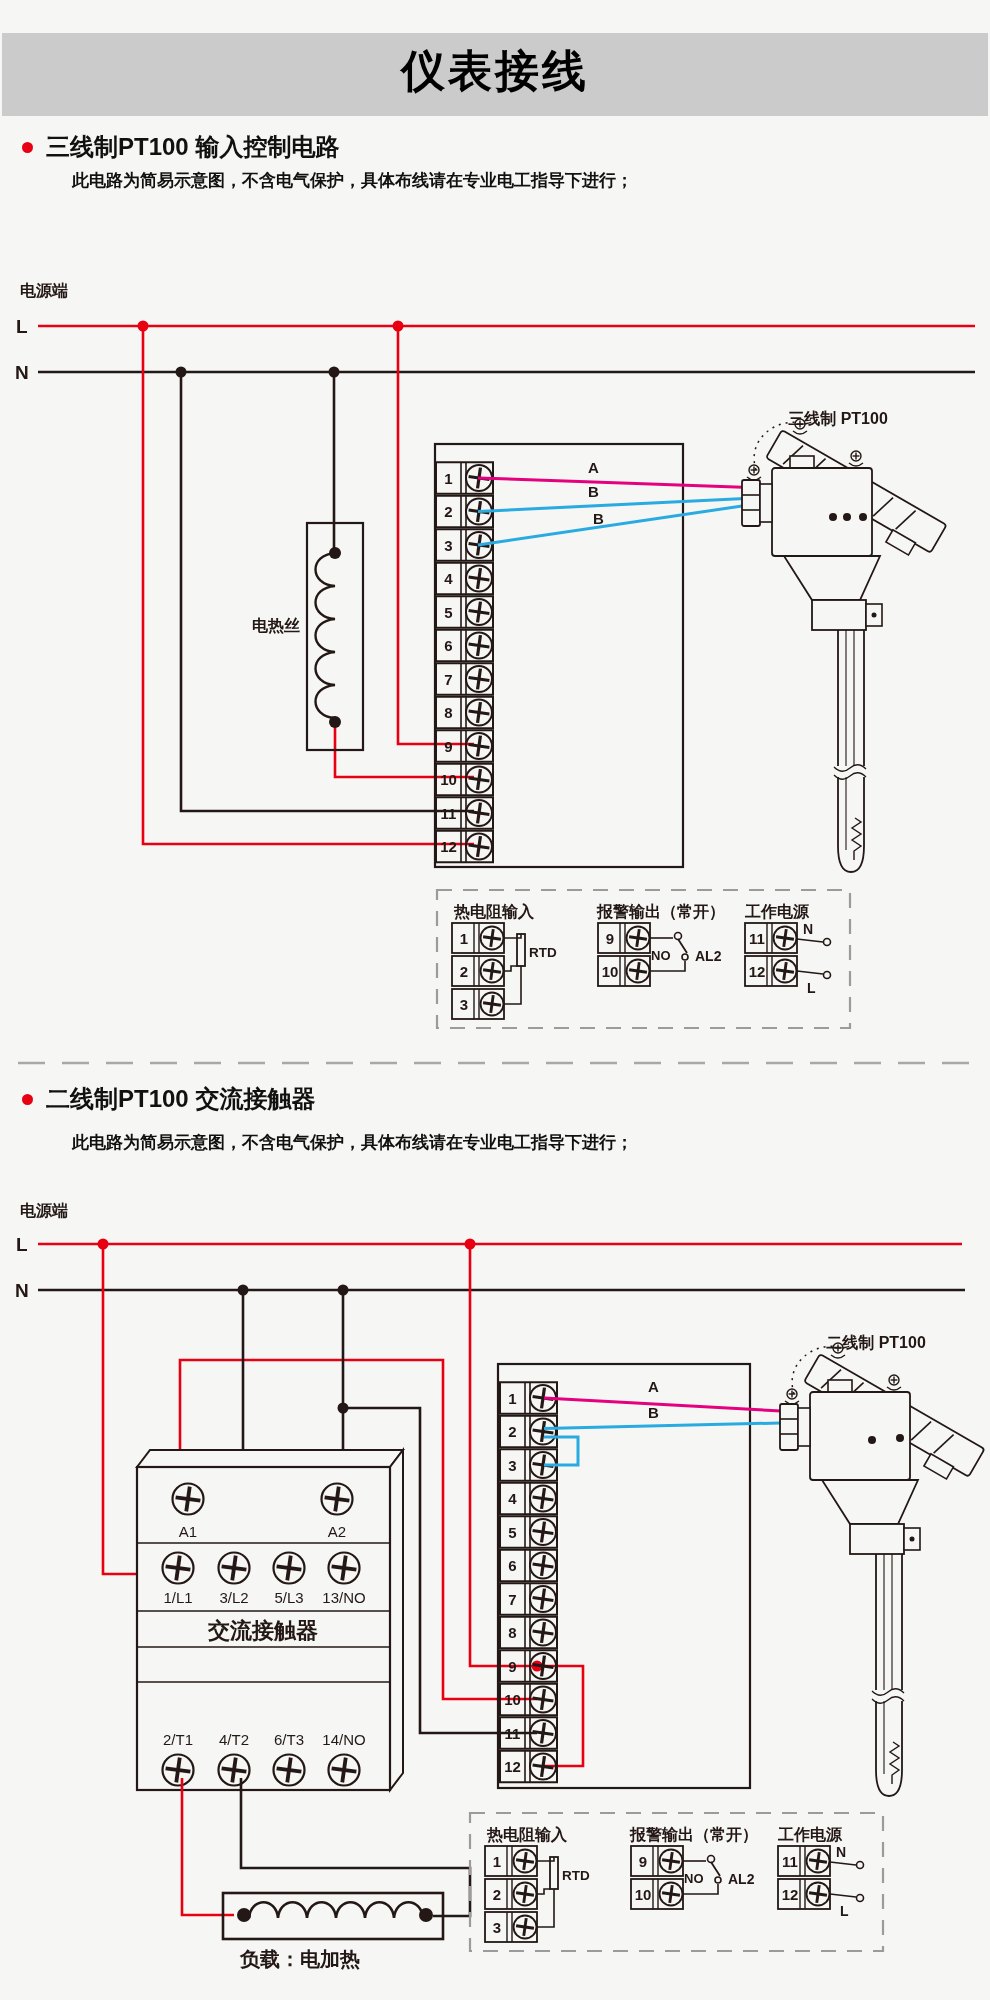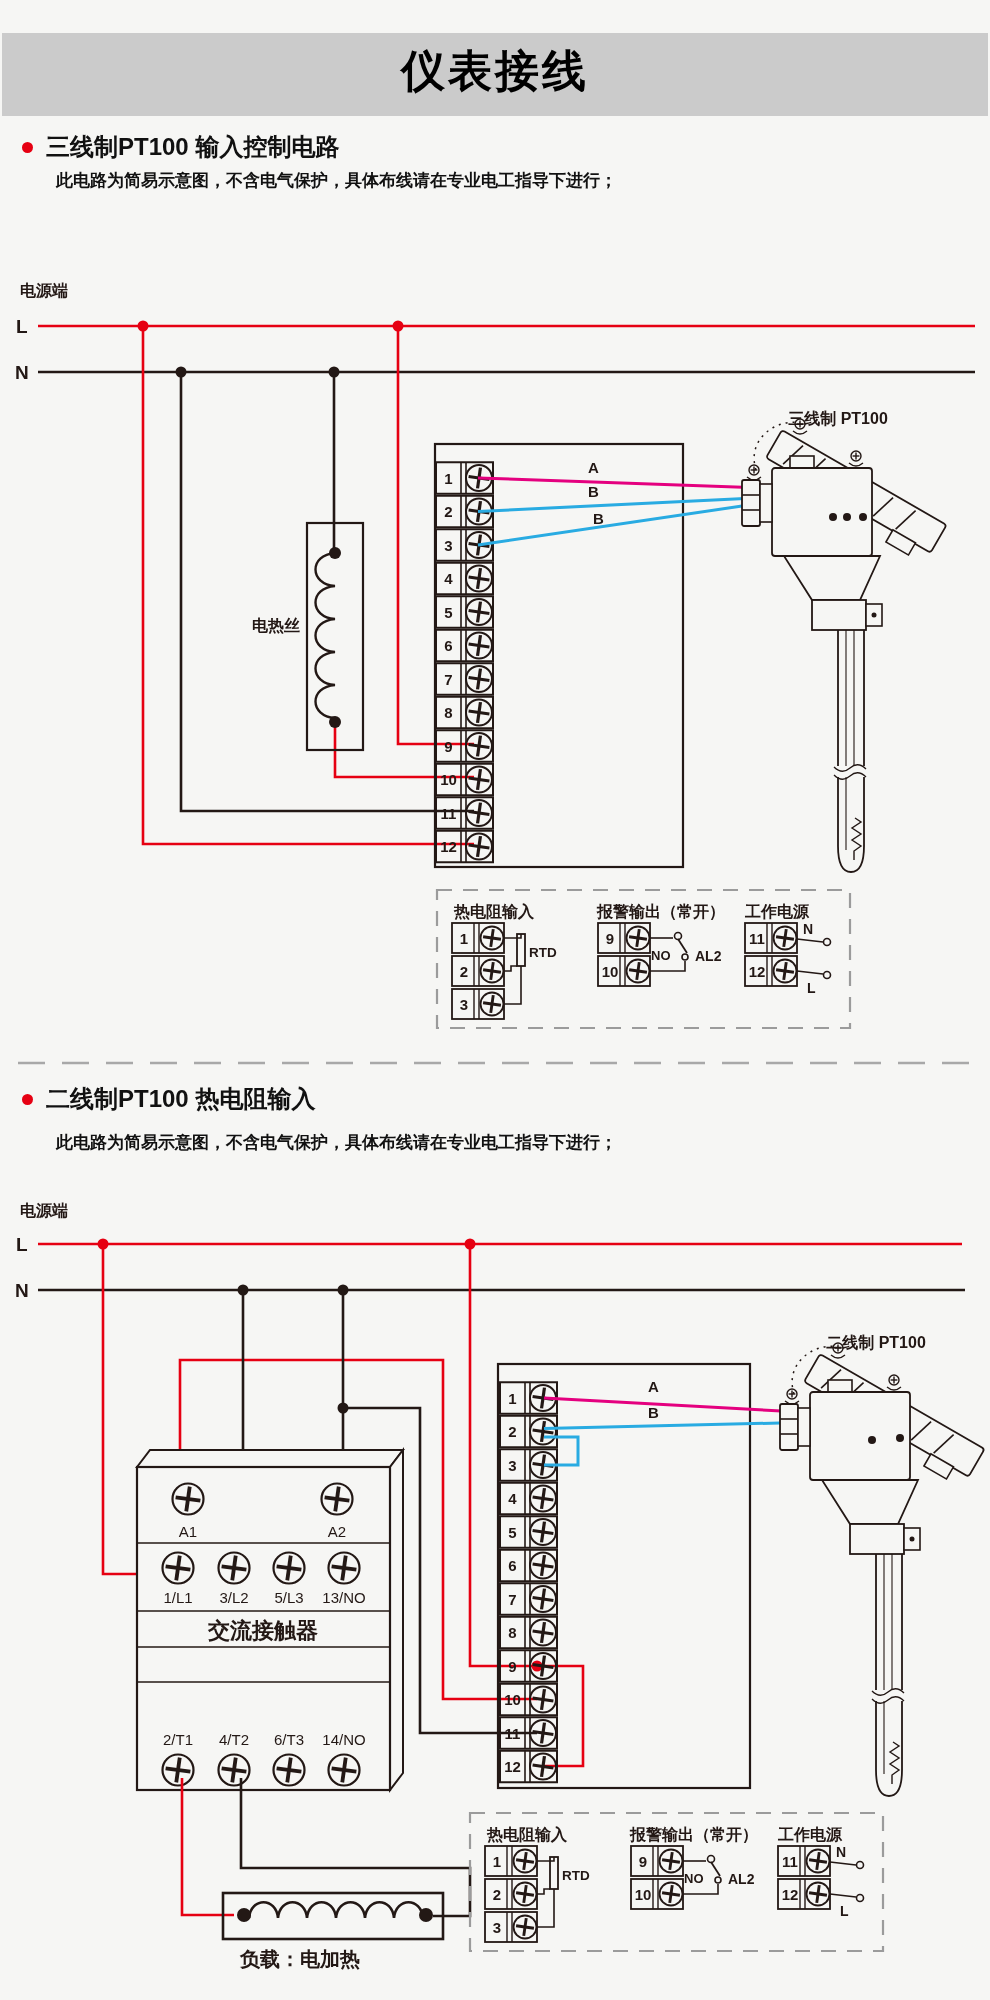--- a/index.html
+++ b/index.html
@@ -6,21 +6,21 @@
   body{width:990px;height:2000px;position:relative;background:#f6f6f4;overflow:hidden;
        font-family:"Liberation Sans","DejaVu Sans",sans-serif;color:#231815;}
   .banner{position:absolute;left:2px;top:8px;width:986px;height:83px;background:#cbcbcb;text-align:center;margin-top:25px;}
   .banner-title{font-size:44px;font-weight:700;color:#000;padding-top:14px;letter-spacing:3px;line-height:1.1;}
   .banner-sub{font-size:17px;color:#111;margin-top:2px;}
   .sec-head{position:absolute;display:flex;align-items:center;}
   #s1-head{left:22px;top:131px;}
   #s2-head{left:22px;top:1083px;}
   .bullet{width:11px;height:11px;border-radius:50%;background:#e60012;margin-right:13px;flex:0 0 auto;}
   .sec-title{font-size:24px;font-weight:700;color:#111;}
-  .sec-note{position:absolute;left:56px;font-size:17px;font-weight:700;color:#111;}
+  .sec-note{position:absolute;left:72px;font-size:17px;font-weight:700;color:#111;}
   #s1-note{top:169px;}
   #s2-note{top:1131px;}
   svg{position:absolute;left:0;top:0;}
   svg text{fill:#231815;font-family:"Liberation Sans","DejaVu Sans",sans-serif;}
   .t-num{font-size:15px;font-weight:700;}
   .lbl{font-size:16px;font-weight:700;}
   .lbl-s{font-size:15px;}
   .lbl-w{font-size:15px;font-weight:700;}
   .ln-red{stroke:#e60012;stroke-width:2.6;fill:none;}
   .ln-blk{stroke:#231815;stroke-width:2.6;fill:none;}
@@ -37,21 +37,21 @@
 </header>
 
 <div class="sec-head" id="s1-head">
   <span class="bullet"></span>
   <span class="sec-title">三线制PT100 输入控制电路</span>
 </div>
 <div class="sec-note" id="s1-note">此电路为简易示意图，不含电气保护，具体布线请在专业电工指导下进行；</div>
 
 <div class="sec-head" id="s2-head">
   <span class="bullet"></span>
-  <span class="sec-title">二线制PT100 热电阻输入</span>
+  <span class="sec-title">二线制PT100 交流接触器</span>
 </div>
 <div class="sec-note" id="s2-note">此电路为简易示意图，不含电气保护，具体布线请在专业电工指导下进行；</div>
 
 <svg width="990" height="2000" viewBox="0 0 990 2000">
   <defs>
 
     <g id="screw13">
       <circle r="13" fill="none" stroke="#231815" stroke-width="2"></circle>
       <g transform="rotate(8)" stroke="#231815" stroke-width="3.2">
         <line y1="-10.5" y2="10.5"></line>

